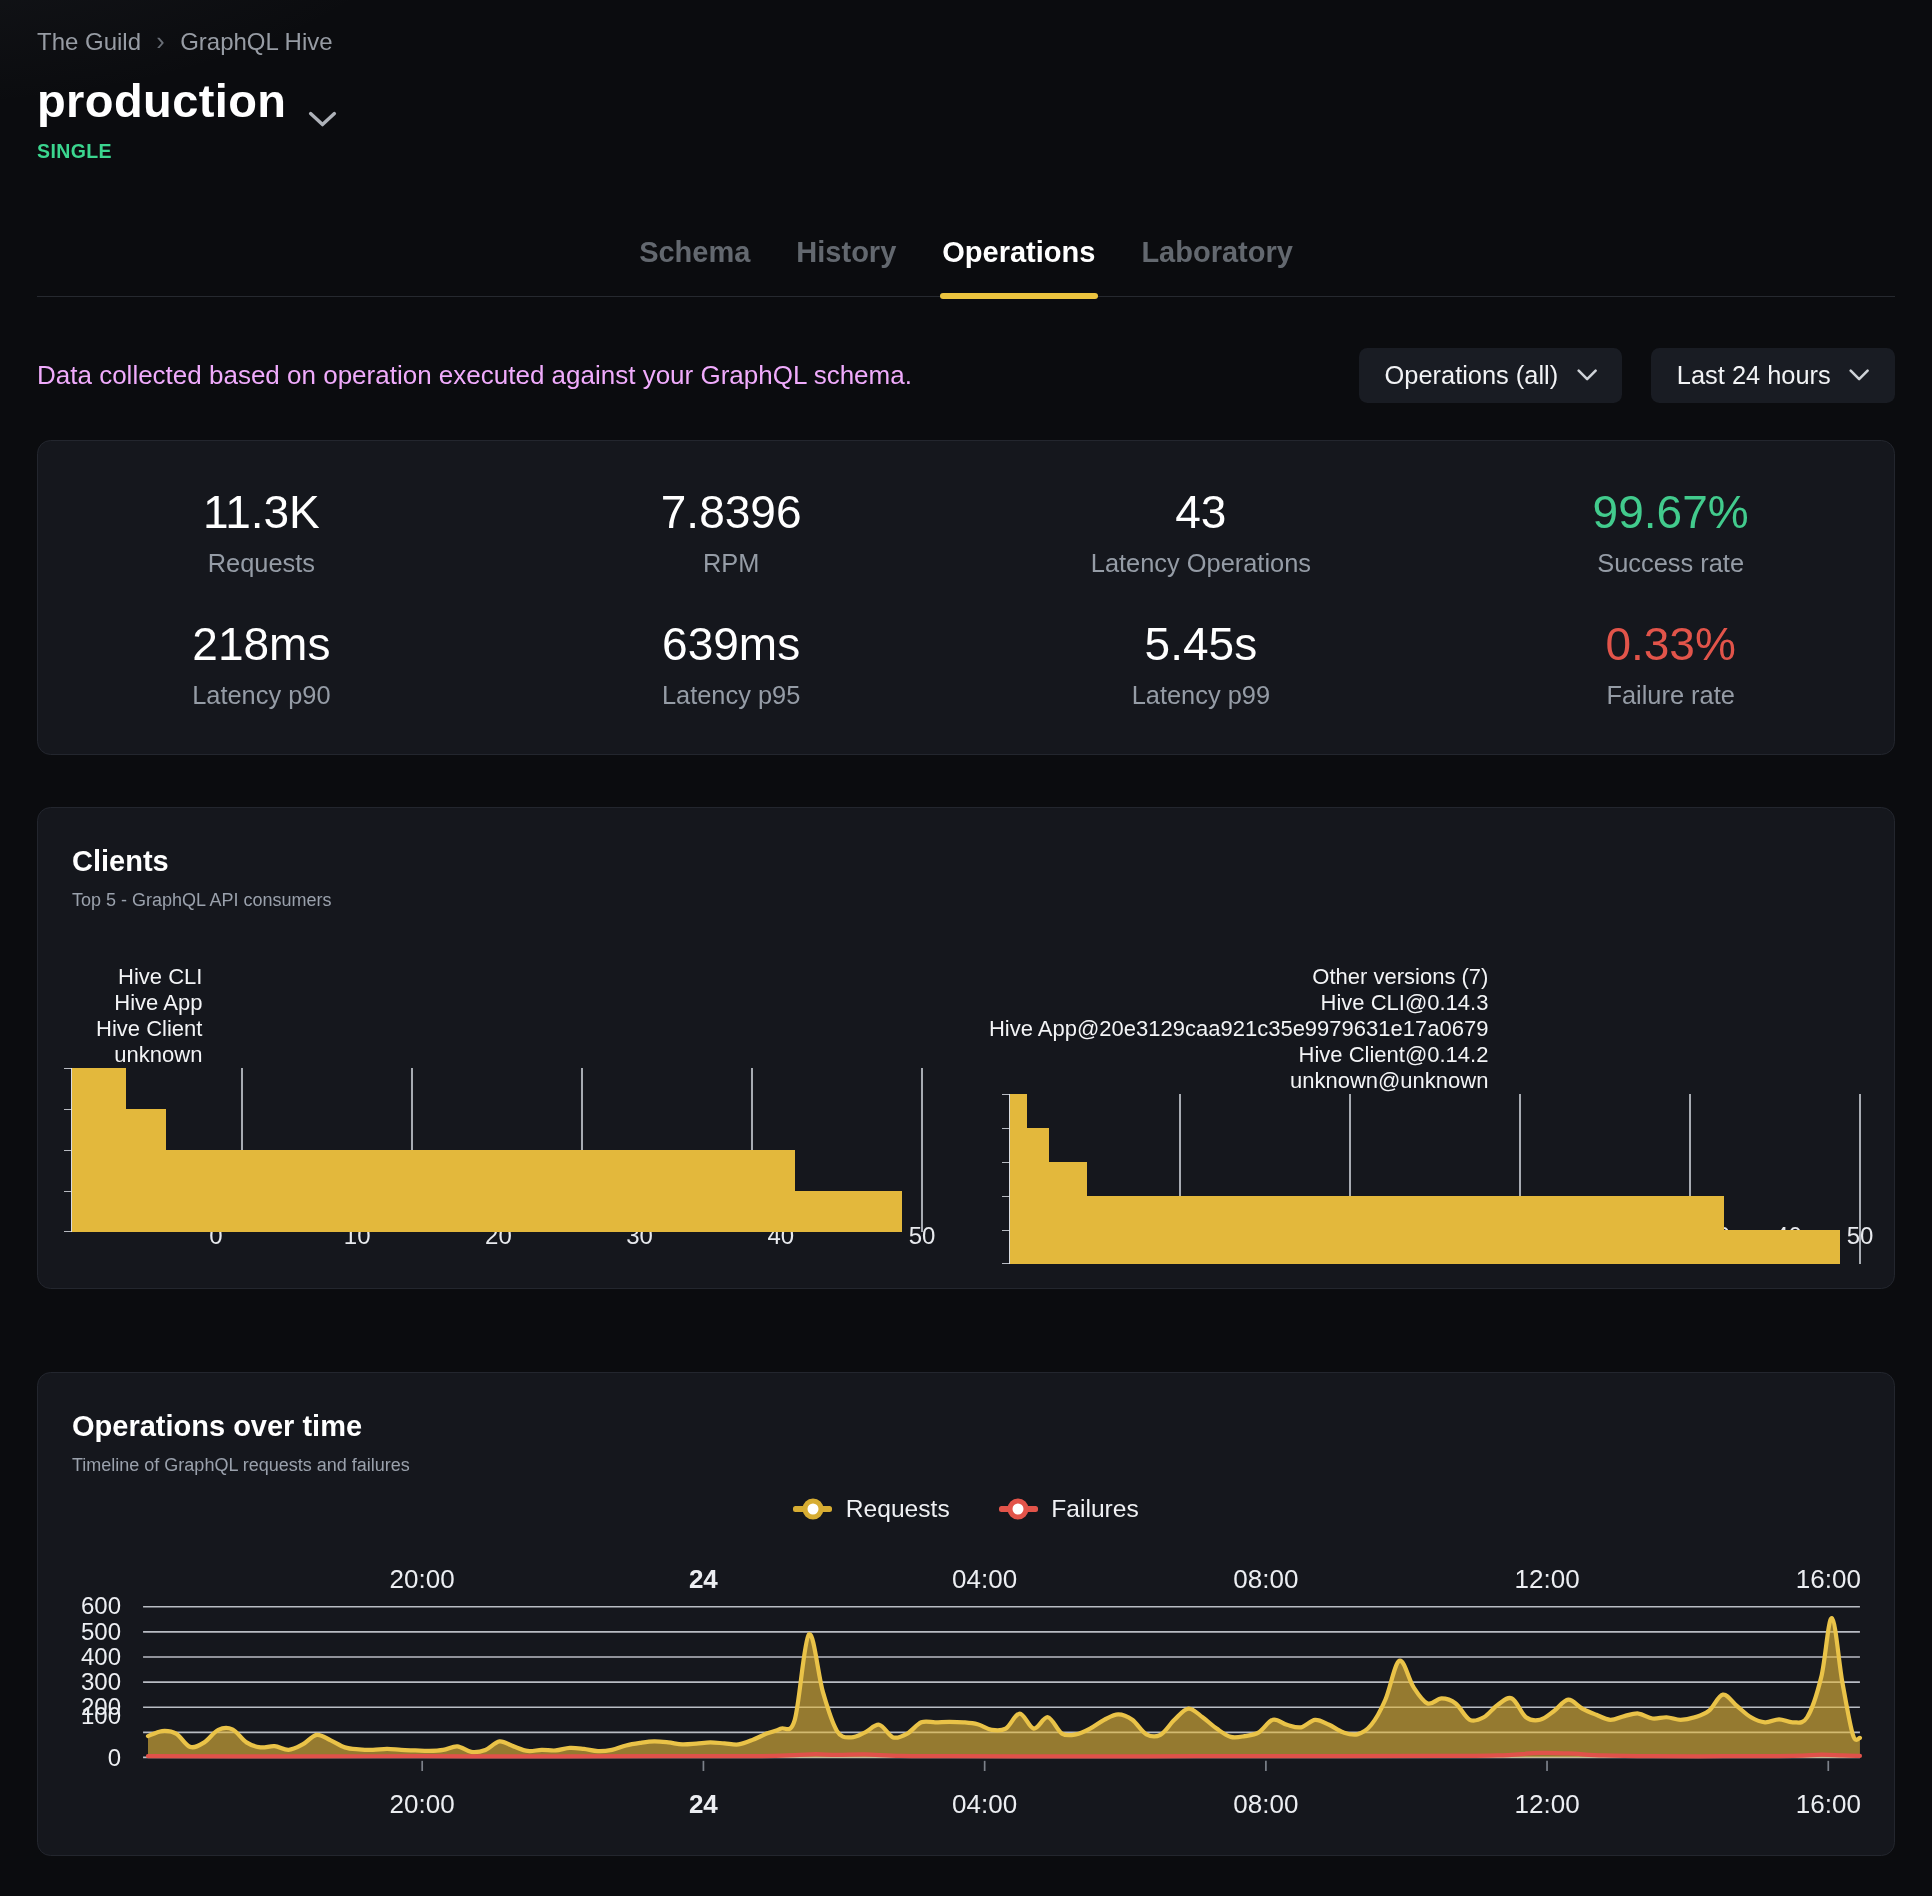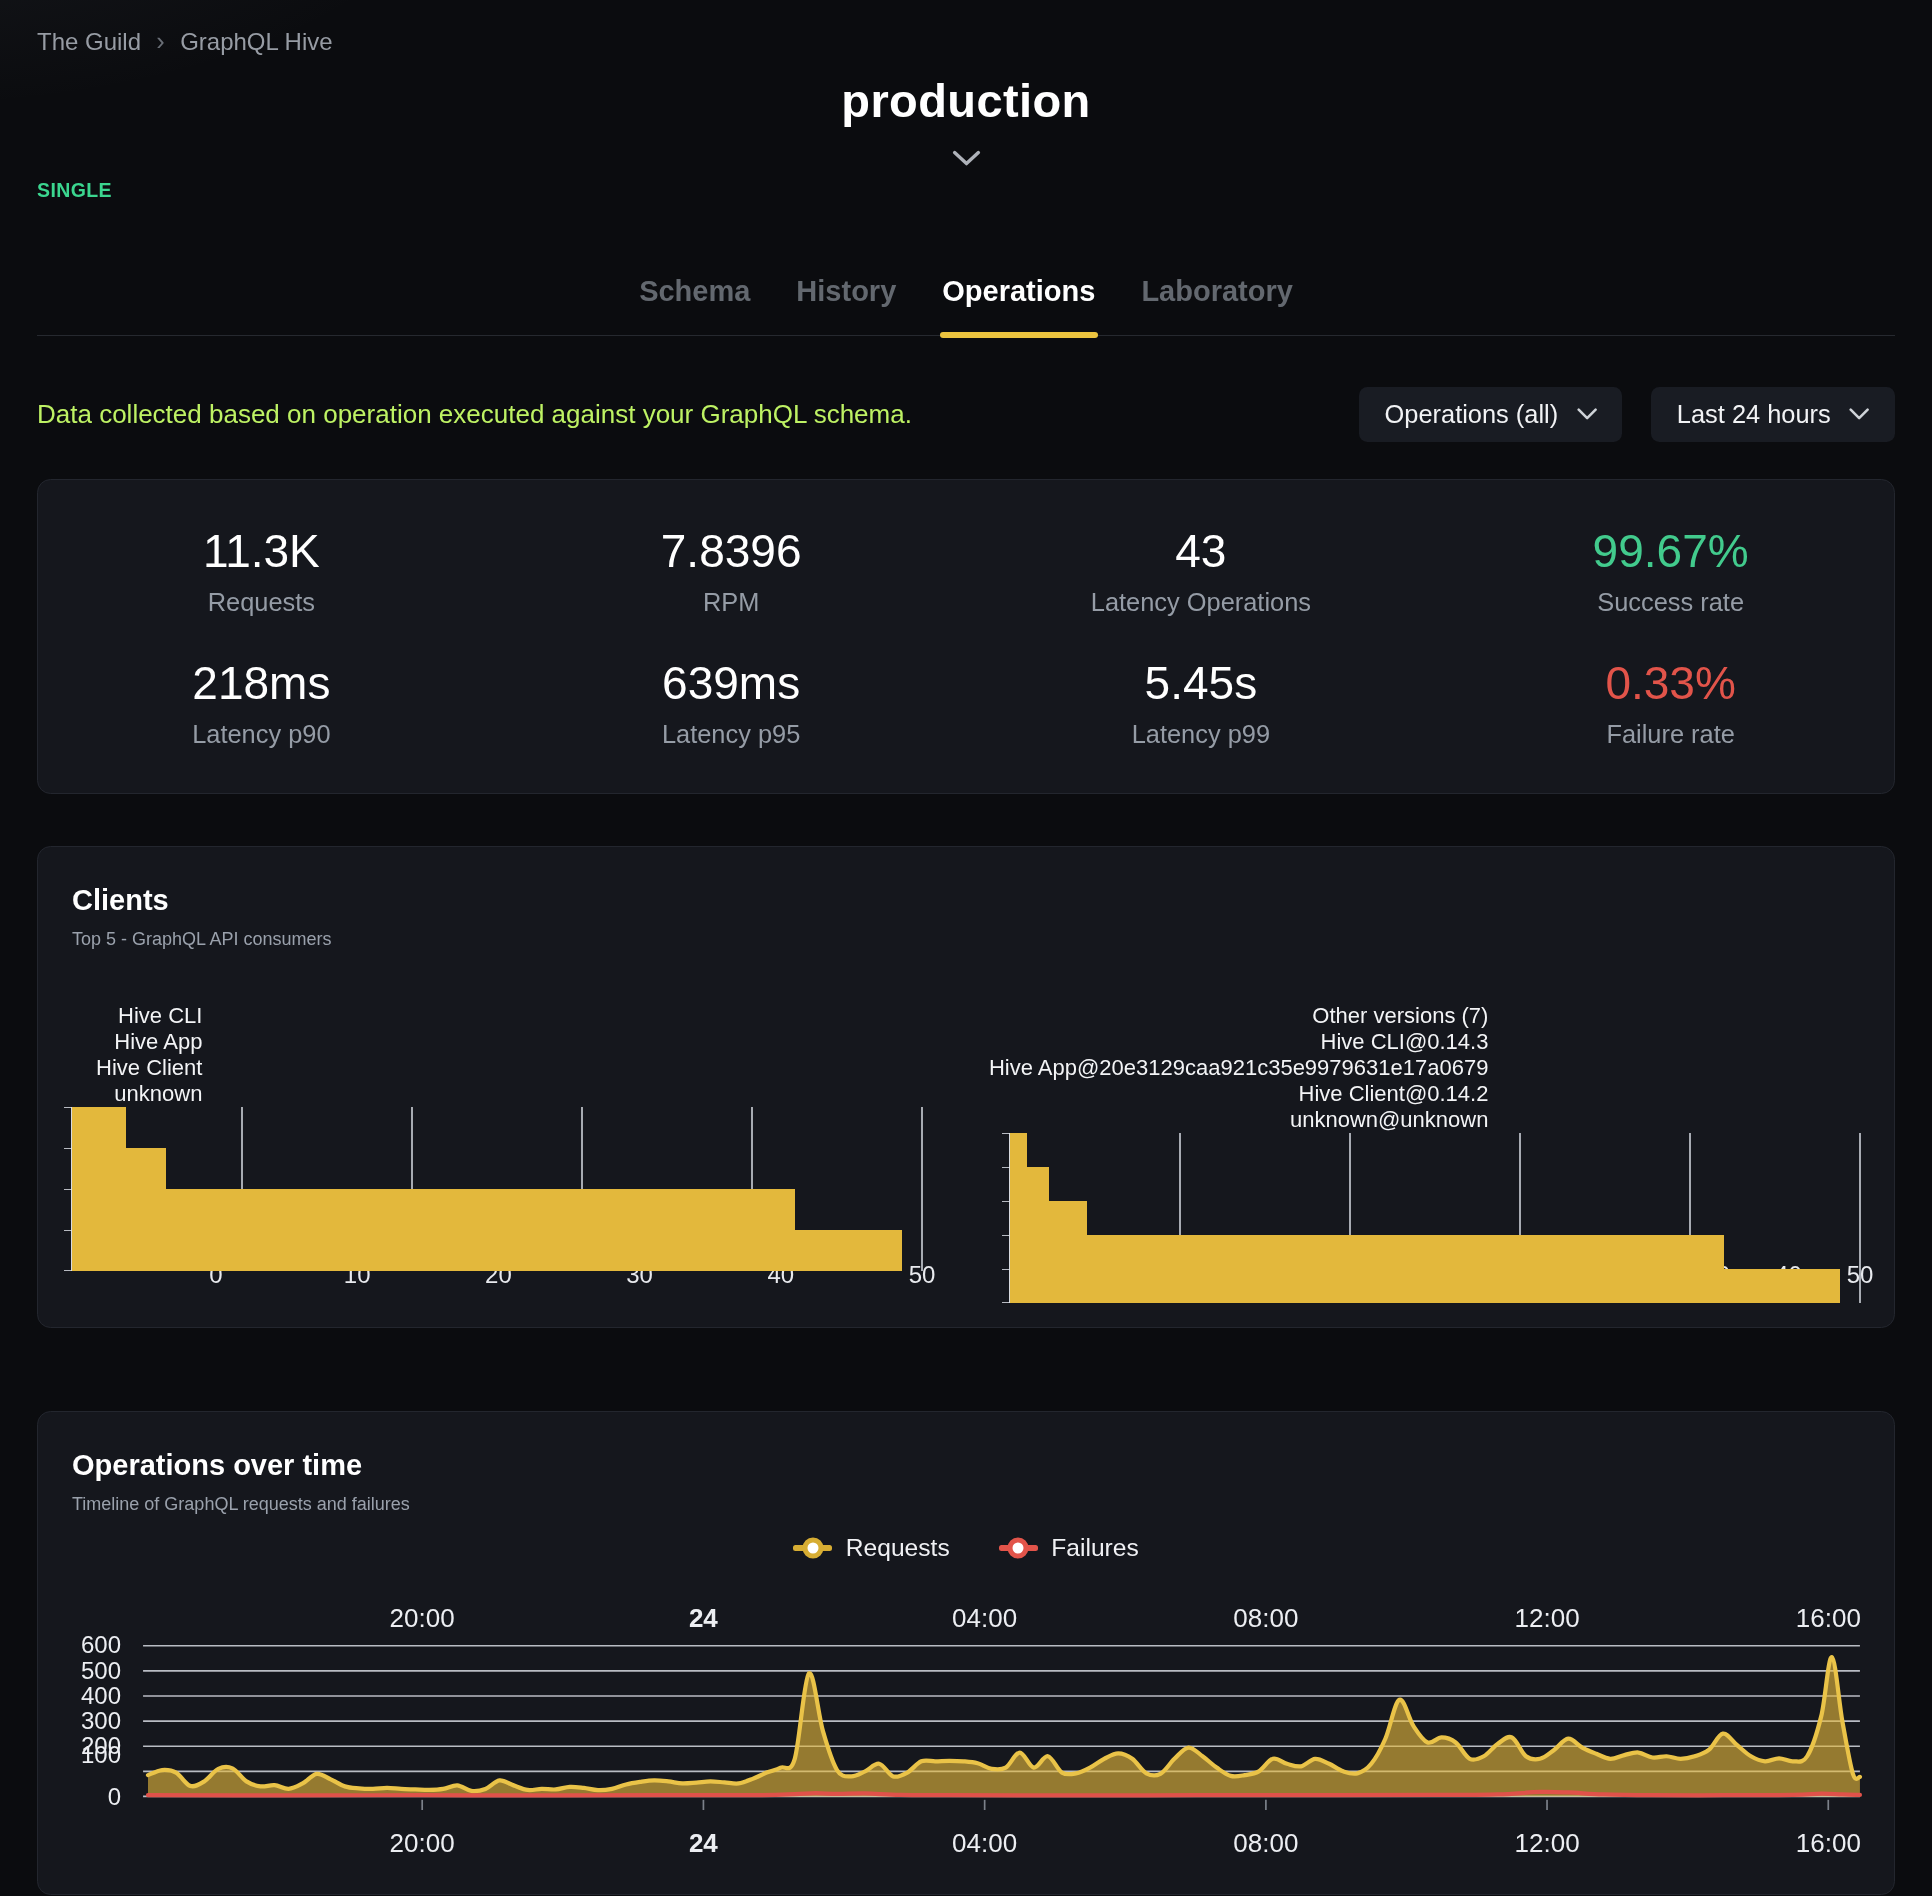--- a/index.html
+++ b/index.html
@@ -3,31 +3,31 @@
 <meta charset="utf-8">
 <style>
   html,body{margin:0;padding:0;width:1932px;height:1897px;background:#0b0c0f;color:#fff;
     font-family:"Liberation Sans","DejaVu Sans",sans-serif;overflow:hidden;}
   body{background-image:radial-gradient(932px 407px at -102px -136px, rgba(130,140,160,0.10), rgba(0,0,0,0) 60%);background-repeat:no-repeat;}
   .page{padding:0 37px;}
   
   .breadcrumb{padding-top:27px;font-size:24px;color:#979ca4;display:flex;align-items:center;gap:15.3px;}
   .crumb{cursor:pointer;}
   .crumb-sep{color:#6a6f77;font-size:25.4px;}
-  .title-row{margin-top:17px;display:flex;align-items:center;gap:22px;flex-direction:column;}
+  .title-row{margin-top:17px;display:flex;align-items:flex-end;gap:22px;}
   .title-row h1{margin:0;font-size:47px;font-weight:700;letter-spacing:0.4px;}
   .title-caret{background:none;border:none;padding:0;cursor:pointer;display:flex;align-items:center;}
   .badge{margin-top:12px;font-size:19.5px;font-weight:700;color:#3bd68f;letter-spacing:0.4px;}
   .tabs{margin-top:73px;display:flex;gap:46px;border-bottom:0.8px solid #26292f;justify-content:center;}
   .tab{font-size:29px;font-weight:700;color:#63686f;padding-bottom:27px;position:relative;cursor:pointer;}
   .tab.active{color:#fff;}
   .tab.active::after{content:"";position:absolute;left:-2.5px;right:-2.5px;bottom:-3.4px;height:6.8px;background:#ecc43f;border-radius:4.2px;}
   
   .filter-row{margin-top:51px;display:flex;align-items:center;justify-content:space-between;}
-  .desc{margin:0;font-size:26px;color:#bef264;}
+  .desc{margin:0;font-size:26px;color:#f0abfc;}
   .selects{display:flex;gap:29px;}
   .select{display:inline-flex;align-items:center;gap:18.6px;background:#191c23;border:none;border-radius:8.5px;
     padding:0 25.4px;height:55px;font-size:25.4px;color:#f2f3f5;cursor:pointer;font-family:inherit;}
   .chev{width:20.3px;height:12.7px;}
   
   .card{background:#15171d;border:0.8px solid #23262e;border-radius:13.6px;gap:23px;}
   .stats-card{margin-top:37px;display:grid;grid-template-columns:repeat(4,1fr);row-gap:39px;padding:44px 0;}
   .stat{text-align:center;}
   .stat-value{font-size:46px;color:#fff;}
   .stat-label{margin-top:10.2px;font-size:25.4px;color:#959ca6;}

